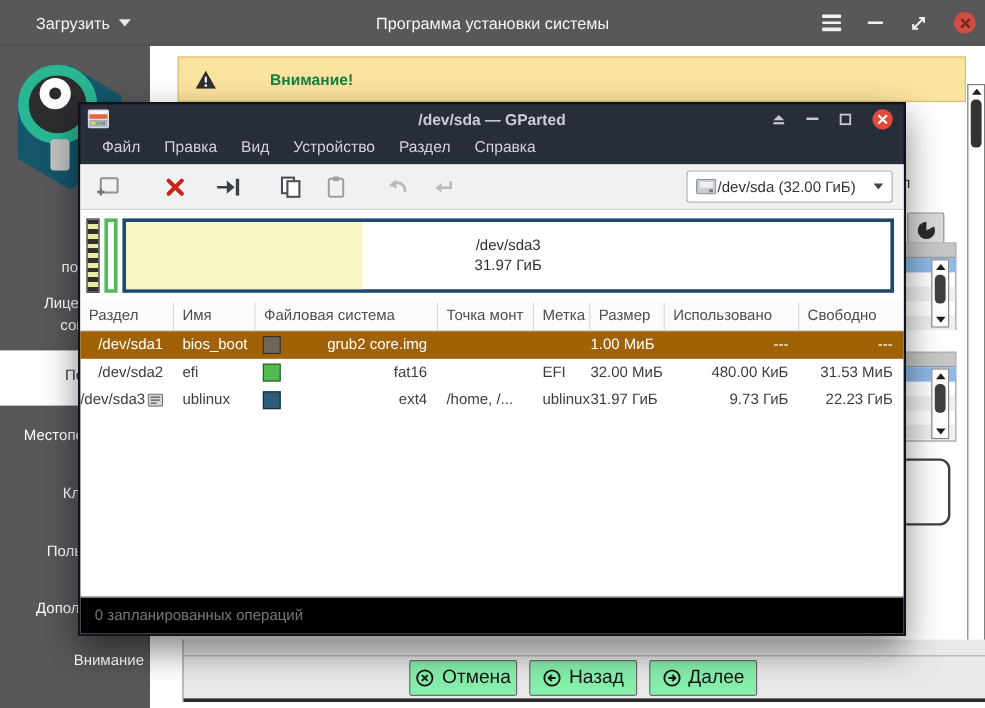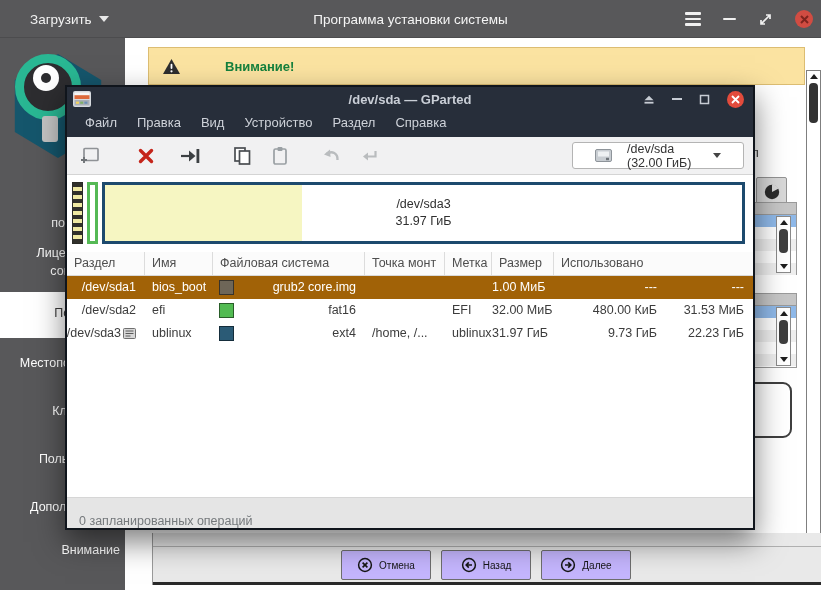--- a/index.html
+++ b/index.html
@@ -68,23 +68,23 @@
                  border:2px solid #3f3f3f; border-radius:9px; z-index:1; }
 
   .main-scroll { position:absolute; left:806px; top:70px; width:15px; height:476px; background:#fff;
                  border:1px solid #7f7f7f; display:flex; flex-direction:column; align-items:center; z-index:1; }
   .main-thumb { width:9px; height:40px; background:#333; border-radius:4px; margin-top:4px; }
 
   .footer { position:absolute; left:152px; top:533px; width:669px; height:52px; background:#e9e9e9;
             border-left:1px solid #9a9a9a; z-index:1; }
   .footer-line { position:absolute; left:0; top:13px; width:100%; height:1px; background:#b0b0b0; }
   .footer-dark { position:absolute; left:0; top:49px; width:100%; height:3px; background:#2a2a2a; }
-  .fbtn { position:absolute; top:17px; width:90px; height:30px; background:#c4b5fd; border:1px solid #6e6e6e;
+  .fbtn { position:absolute; top:17px; width:90px; height:30px; background:#86efac; border:1px solid #6e6e6e;
           border-radius:2px; display:flex; align-items:center; justify-content:center; gap:6px;
-          font-size:10px; color:#161616; cursor:default; }
+          font-size:16px; color:#161616; cursor:default; }
   .fbtn-cancel { left:188px; } .fbtn-back { left:288px; } .fbtn-next { left:388px; }
 
   
   .gparted { position:absolute; left:65px; top:85px; width:690px; height:445px; background:#272e3a;
              border:2px solid #10151c; box-shadow:0 12px 28px rgba(0,0,0,.5); z-index:5; }
   .g-titlebar { position:absolute; left:0; top:0; width:100%; height:24px; display:flex; align-items:center; }
   .g-appicon { margin-left:6px; display:flex; }
   .g-title { position:absolute; left:0; right:0; text-align:center; color:#c9ced6; font-size:13px; font-weight:600; }
   .g-controls { position:absolute; right:9px; top:0; height:24px; display:flex; align-items:center; gap:17px; }
   .g-minbar { width:10px; height:2px; background:#c7ccd4; }
@@ -93,21 +93,21 @@
   .g-menubar { position:absolute; left:0; top:24px; width:100%; height:26px; display:flex;
                padding-left:8px; }
   .g-menu { color:#ced2d9; font-size:13px; padding:4px 10px; cursor:default; }
   .g-body { position:absolute; left:0; top:50px; right:0; bottom:0; background:#ffffff; }
 
   .g-toolbar { position:absolute; left:0; top:0; width:100%; height:38px; background:#f1f1f2;
                border-bottom:1px solid #d4d4d4; display:flex; align-items:center; }
   .tbtn { display:flex; align-items:center; justify-content:center; width:26px; height:26px; cursor:default; }
   .device-combo { position:absolute; right:9px; top:5px; width:172px; height:27px; background:#fff;
                   border:1px solid #b4b4b4; border-radius:3px; display:flex; align-items:center;
-                  gap:15px; padding:0 22px; font-size:12.5px; color:#333; cursor:default; }
+                  gap:1px; padding:0 7px; font-size:12.5px; color:#333; cursor:default; }
   .combo-caret { margin-left:auto; width:0; height:0; border-left:4.5px solid transparent;
                  border-right:4.5px solid transparent; border-top:5.5px solid #444; }
 
   .g-visual { position:absolute; left:0; top:38px; width:100%; height:77px; background:#fff; }
   .sliver1 { position:absolute; left:5px; top:7px; width:11px; height:62px; border:1px solid #2a2a26;
              background:repeating-linear-gradient(180deg,#31302b 0 4px,#efe9a2 4px 8px); }
   .sliver2 { position:absolute; left:20px; top:7px; width:11px; height:62px; background:#fff; border:3px solid #55b955; }
   .bigbox { position:absolute; left:35px; right:8px; top:7px; height:62px; background:#fff; border:3px solid #1d4a6e; }
   .bigbox-used { position:absolute; left:0; top:0; bottom:0; background:#f6f6c2; }
   .bigbox-labels { position:absolute; inset:0; display:flex; flex-direction:column; align-items:center;
@@ -123,22 +123,22 @@
            grid-template-columns:78px 68px 152px 80px 47px 62px 112px 87px;
            font-size:12.5px; color:#3c3c3c; cursor:default; }
   .g-row > div { line-height:23px; overflow:hidden; white-space:nowrap; }
   .c-right { text-align:right; padding-right:9px; }
   .c-left { padding-left:7px; }
   .c-fs { position:relative; text-align:right; padding-right:9px; }
   .swatch { position:absolute; left:6px; top:4px; width:15px; height:15px; border:1px solid rgba(0,0,0,.5); }
   .row-sel { background:#a16207; color:#ffffff; }
   .part-cell { display:flex; justify-content:flex-end; align-items:center; gap:2px; padding-right:9px; }
 
-  .g-status { position:absolute; left:0; bottom:0; width:100%; height:31px; background:#e5e5e5;
-              border-top:1px solid #d6d6d6; display:flex; align-items:flex-end; padding-left:12px;
+  .g-status { position:absolute; left:0; bottom:0; width:100%; height:31px; background:#000000;
+              border-top:1px solid #d6d6d6; display:flex; align-items:center; padding-left:12px;
               font-size:12.5px; color:#75797c; }
 </style>
 </head>
 <body>
 
 <div class="screen">
 
   <div class="content"></div>
 
   <div class="banner">
@@ -395,20 +395,21 @@
       </div>
 
       <div class="g-table-head">
         <div>Раздел</div>
         <div>Имя</div>
         <div>Файловая система</div>
         <div>Точка монт</div>
         <div>Метка</div>
         <div>Размер</div>
         <div>Использовано</div>
+        <div>Свободно</div>
       </div>
 
       <div class="g-row row-sel" style="top:139px;">
         <div class="c-right">/dev/sda1</div>
         <div class="c-left">bios_boot</div>
         <div class="c-fs">
           <span class="swatch" style="background: rgb(110, 102, 88);"></span>
           <span>grub2 core.img</span>
         </div>
         <div class="c-left"></div>

